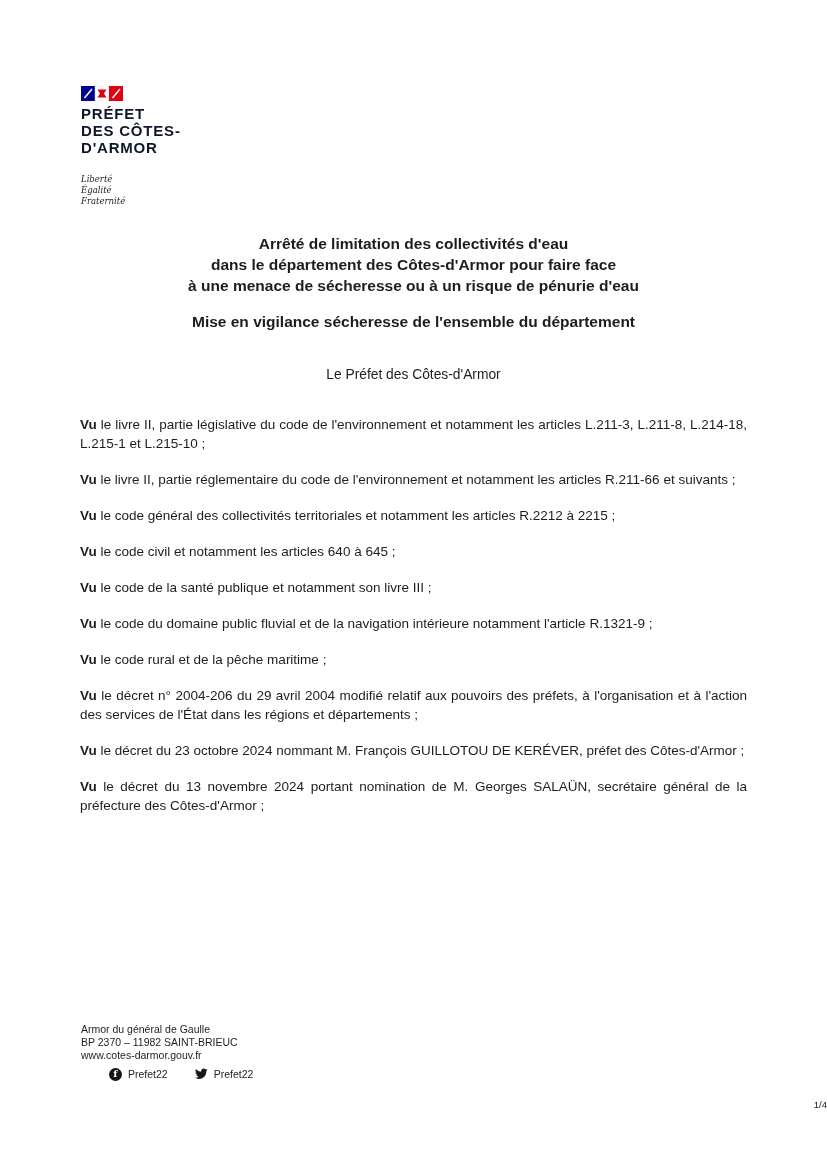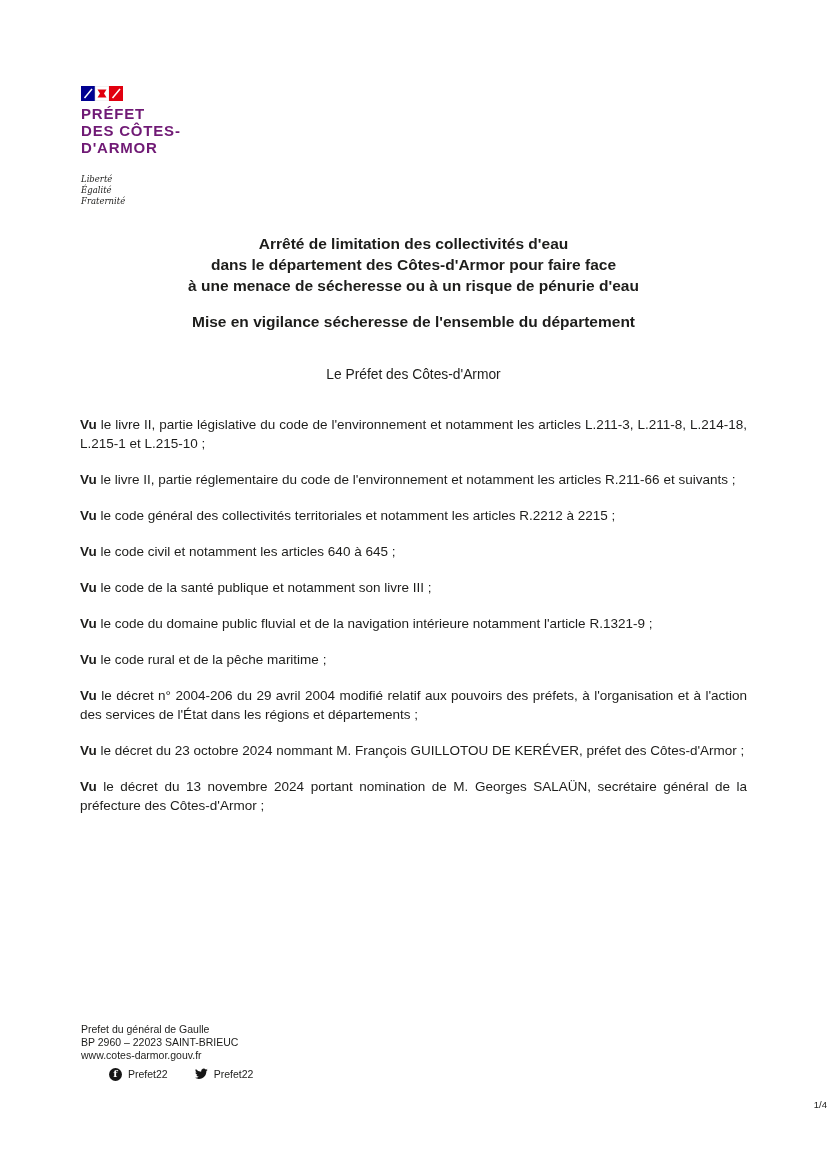--- a/index.html
+++ b/index.html
@@ -11,21 +11,21 @@
     margin:0 auto;
     background:#ffffff;
     color:#1d1d1b;
     font-family:"Liberation Sans", sans-serif;
     overflow:hidden;
   }
 
   
   .logo { position:absolute; top:86px; left:81px; }
   .flag-icon { display:block; margin-bottom:4px; }
-  .logo-name { font-weight:700; font-size:15px; line-height:17px; letter-spacing:0.8px; color:#701a75; }
+  .logo-name { font-weight:700; font-size:15px; line-height:17px; letter-spacing:0.8px; color:#0f172a; }
   .motto { margin-top:18px; font-family:"DejaVu Serif", serif; font-style:italic; font-size:8.5px; line-height:11px; color:#1d1d1b; }
 
   .direction {
     position:absolute; top:138px; right:85px;
     text-align:right; font-weight:700; font-size:15.5px; line-height:20px;
   }
 
   
   .content { position:absolute; top:233px; left:80px; width:667px; }
   .title { text-align:center; font-weight:700; font-size:15.5px; line-height:21px; }
@@ -98,22 +98,22 @@
       <p class="vu"><strong>Vu</strong> <span>le code de la santé publique et notamment son livre III ;</span></p>
       <p class="vu"><strong>Vu</strong> <span>le code du domaine public fluvial et de la navigation intérieure notamment l'article R.1321-9 ;</span></p>
       <p class="vu"><strong>Vu</strong> <span>le code rural et de la pêche maritime ;</span></p>
       <p class="vu"><strong>Vu</strong> <span>le décret n° 2004-206 du 29 avril 2004 modifié relatif aux pouvoirs des préfets, à l'organisation et à l'action des services de l'État dans les régions et départements ;</span></p>
       <p class="vu"><strong>Vu</strong> <span>le décret du 23 octobre 2024 nommant M. François GUILLOTOU DE KERÉVER, préfet des Côtes-d'Armor ;</span></p>
       <p class="vu"><strong>Vu</strong> <span>le décret du 13 novembre 2024 portant nomination de M. Georges SALAÜN, secrétaire général de la préfecture des Côtes-d'Armor ;</span></p>
     </div>
   </div>
 
   <footer class="footer">
-    <div>Prefet du général de Gaulle</div>
-    <div>BP 2960 – 22023 SAINT-BRIEUC</div>
+    <div>Armor du général de Gaulle</div>
+    <div>BP 2370 – 11982 SAINT-BRIEUC</div>
     <div>www.cotes-darmor.gouv.fr</div>
     <div class="social-row">
       <span class="social-item">
         <span class="fb-icon"></span>
         <span>Prefet22</span>
       </span>
       <span class="social-item">
         <svg class="tw-icon" width="14" height="14" viewBox="0 0 24 24" aria-hidden="true">
           <path fill="#161616" d="M23.4 4.8c-.8.36-1.66.6-2.56.72a4.5 4.5 0 0 0 1.97-2.48 9 9 0 0 1-2.85 1.09A4.48 4.48 0 0 0 12.2 7.2c0 .35.04.7.11 1.03A12.72 12.72 0 0 1 3.07 3.6a4.48 4.48 0 0 0 1.39 5.98 4.45 4.45 0 0 1-2.03-.56v.06a4.48 4.48 0 0 0 3.6 4.4 4.52 4.52 0 0 1-2.03.07 4.48 4.48 0 0 0 4.19 3.11A9 9 0 0 1 1.5 18.52 12.7 12.7 0 0 0 8.38 20.5c8.26 0 12.78-6.84 12.78-12.78l-.01-.58a9.1 9.1 0 0 0 2.25-2.33z"></path>
         </svg>

